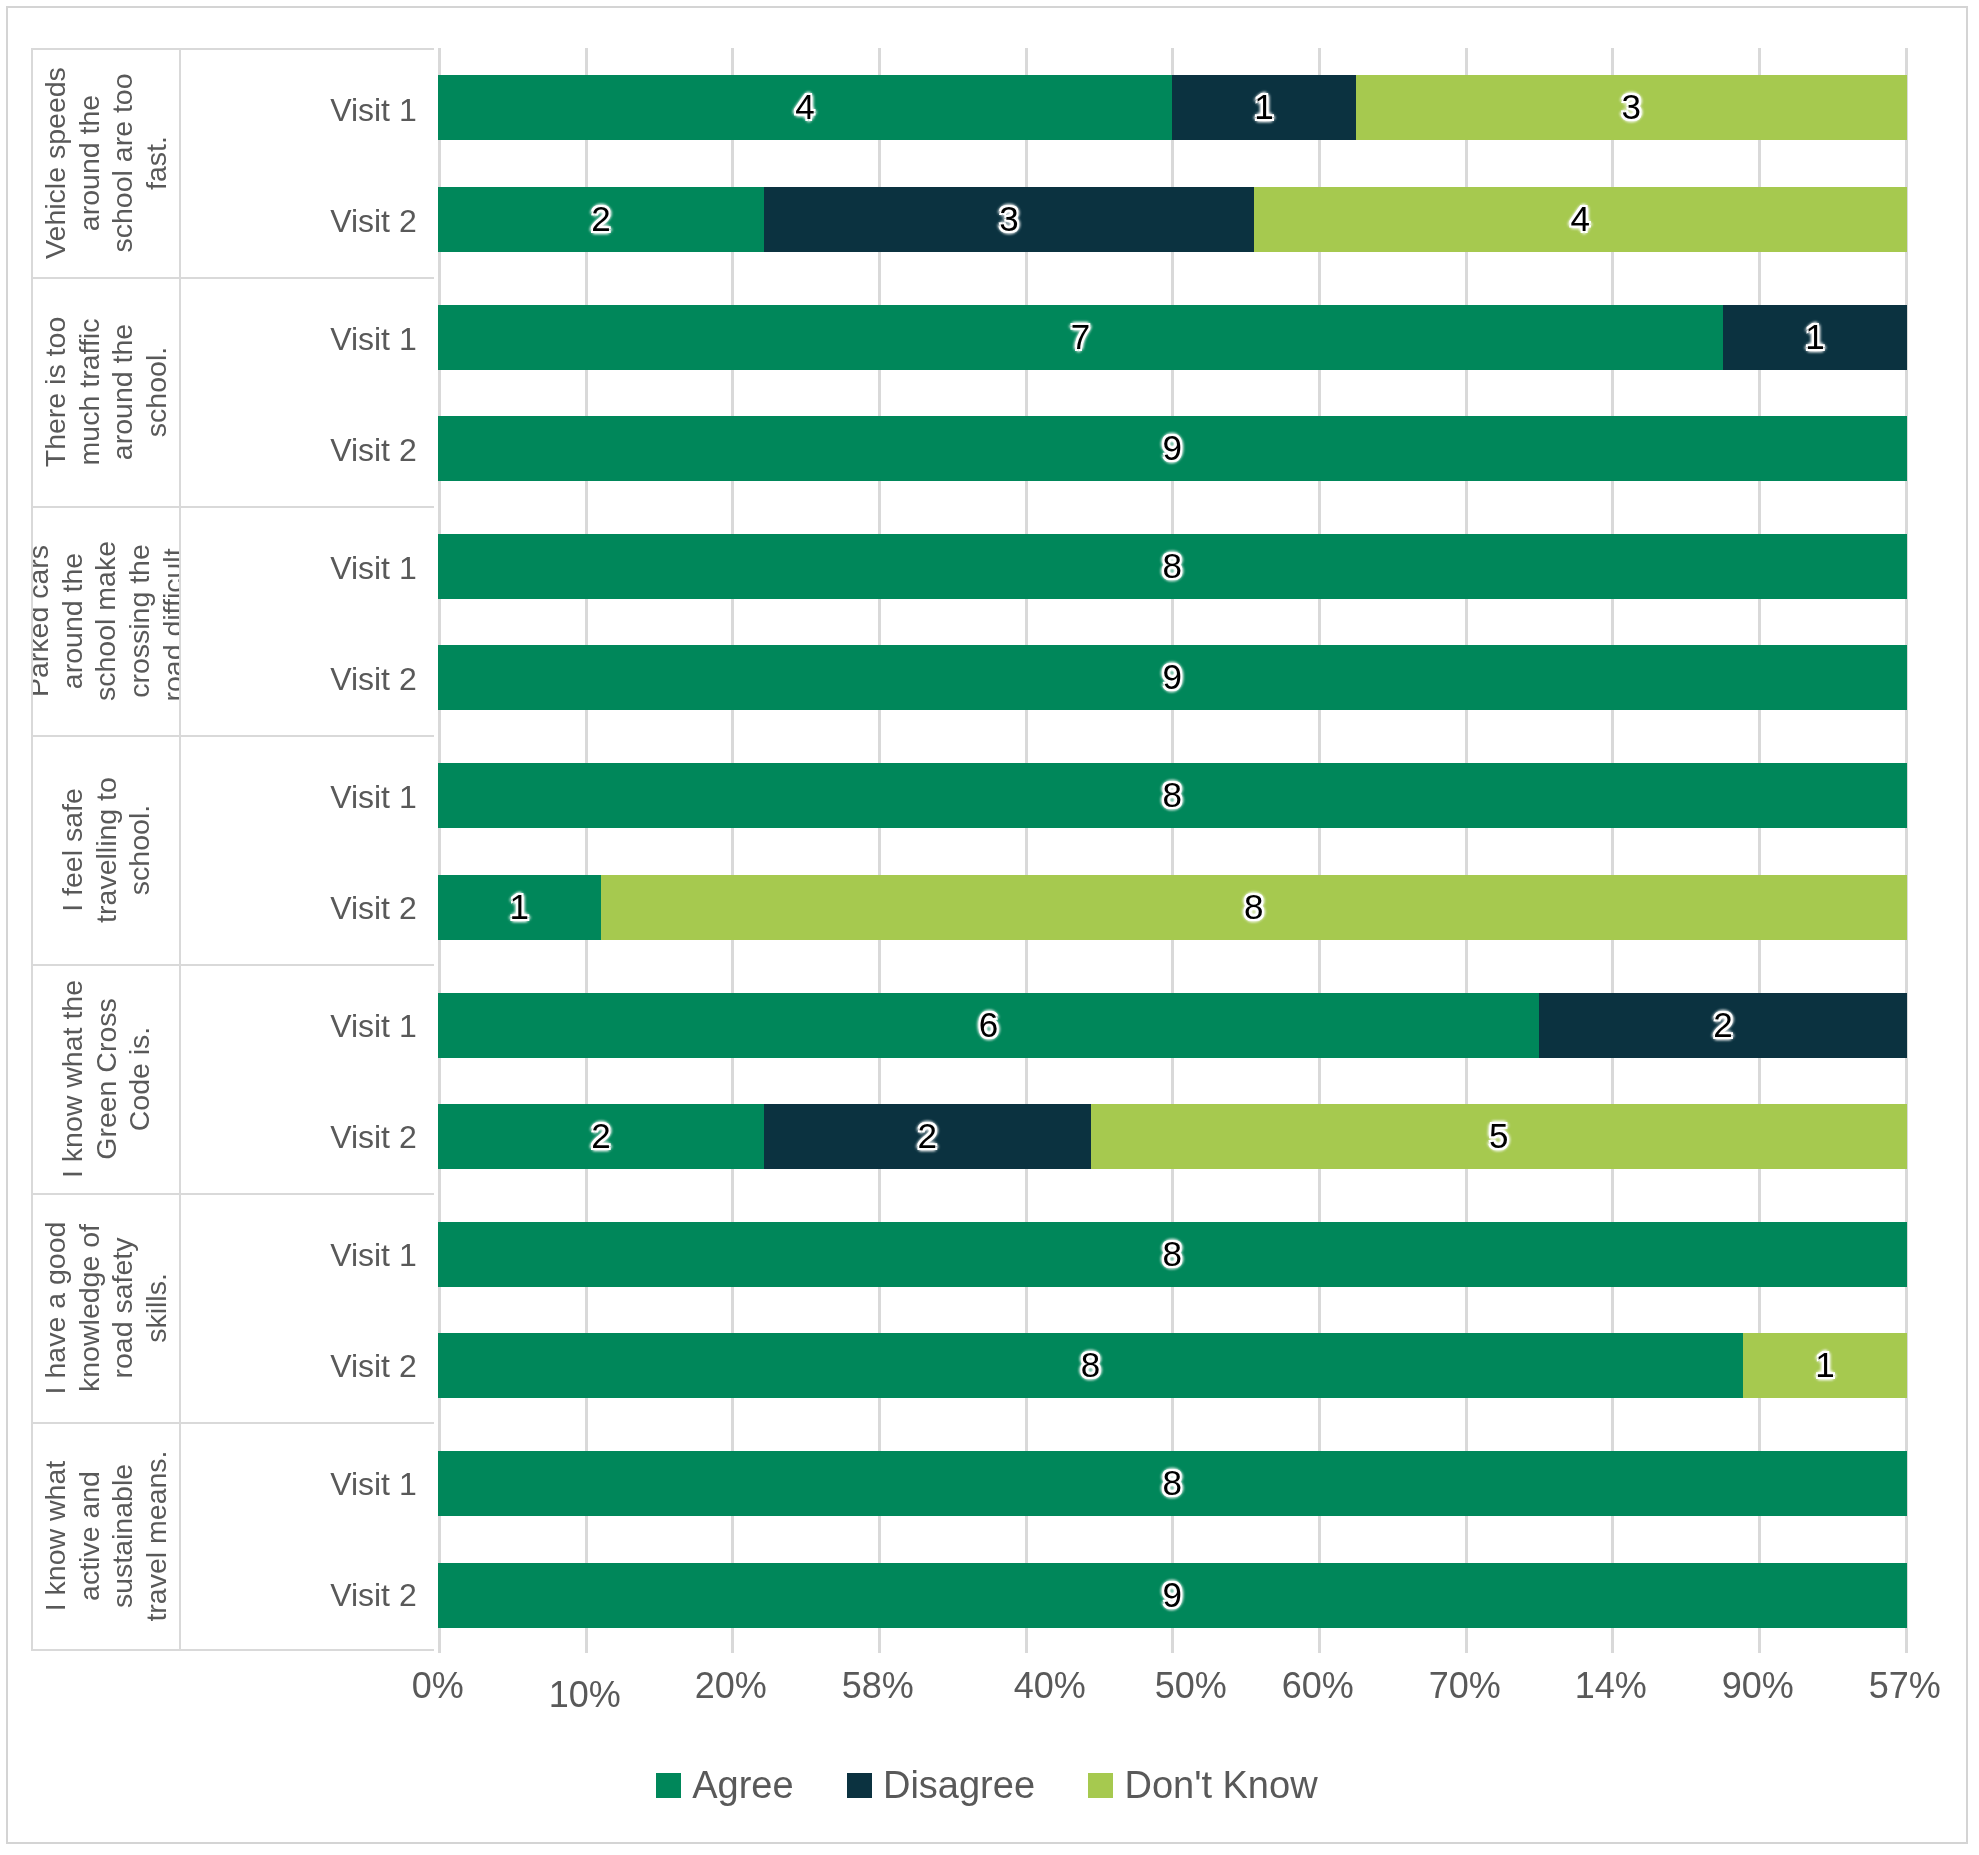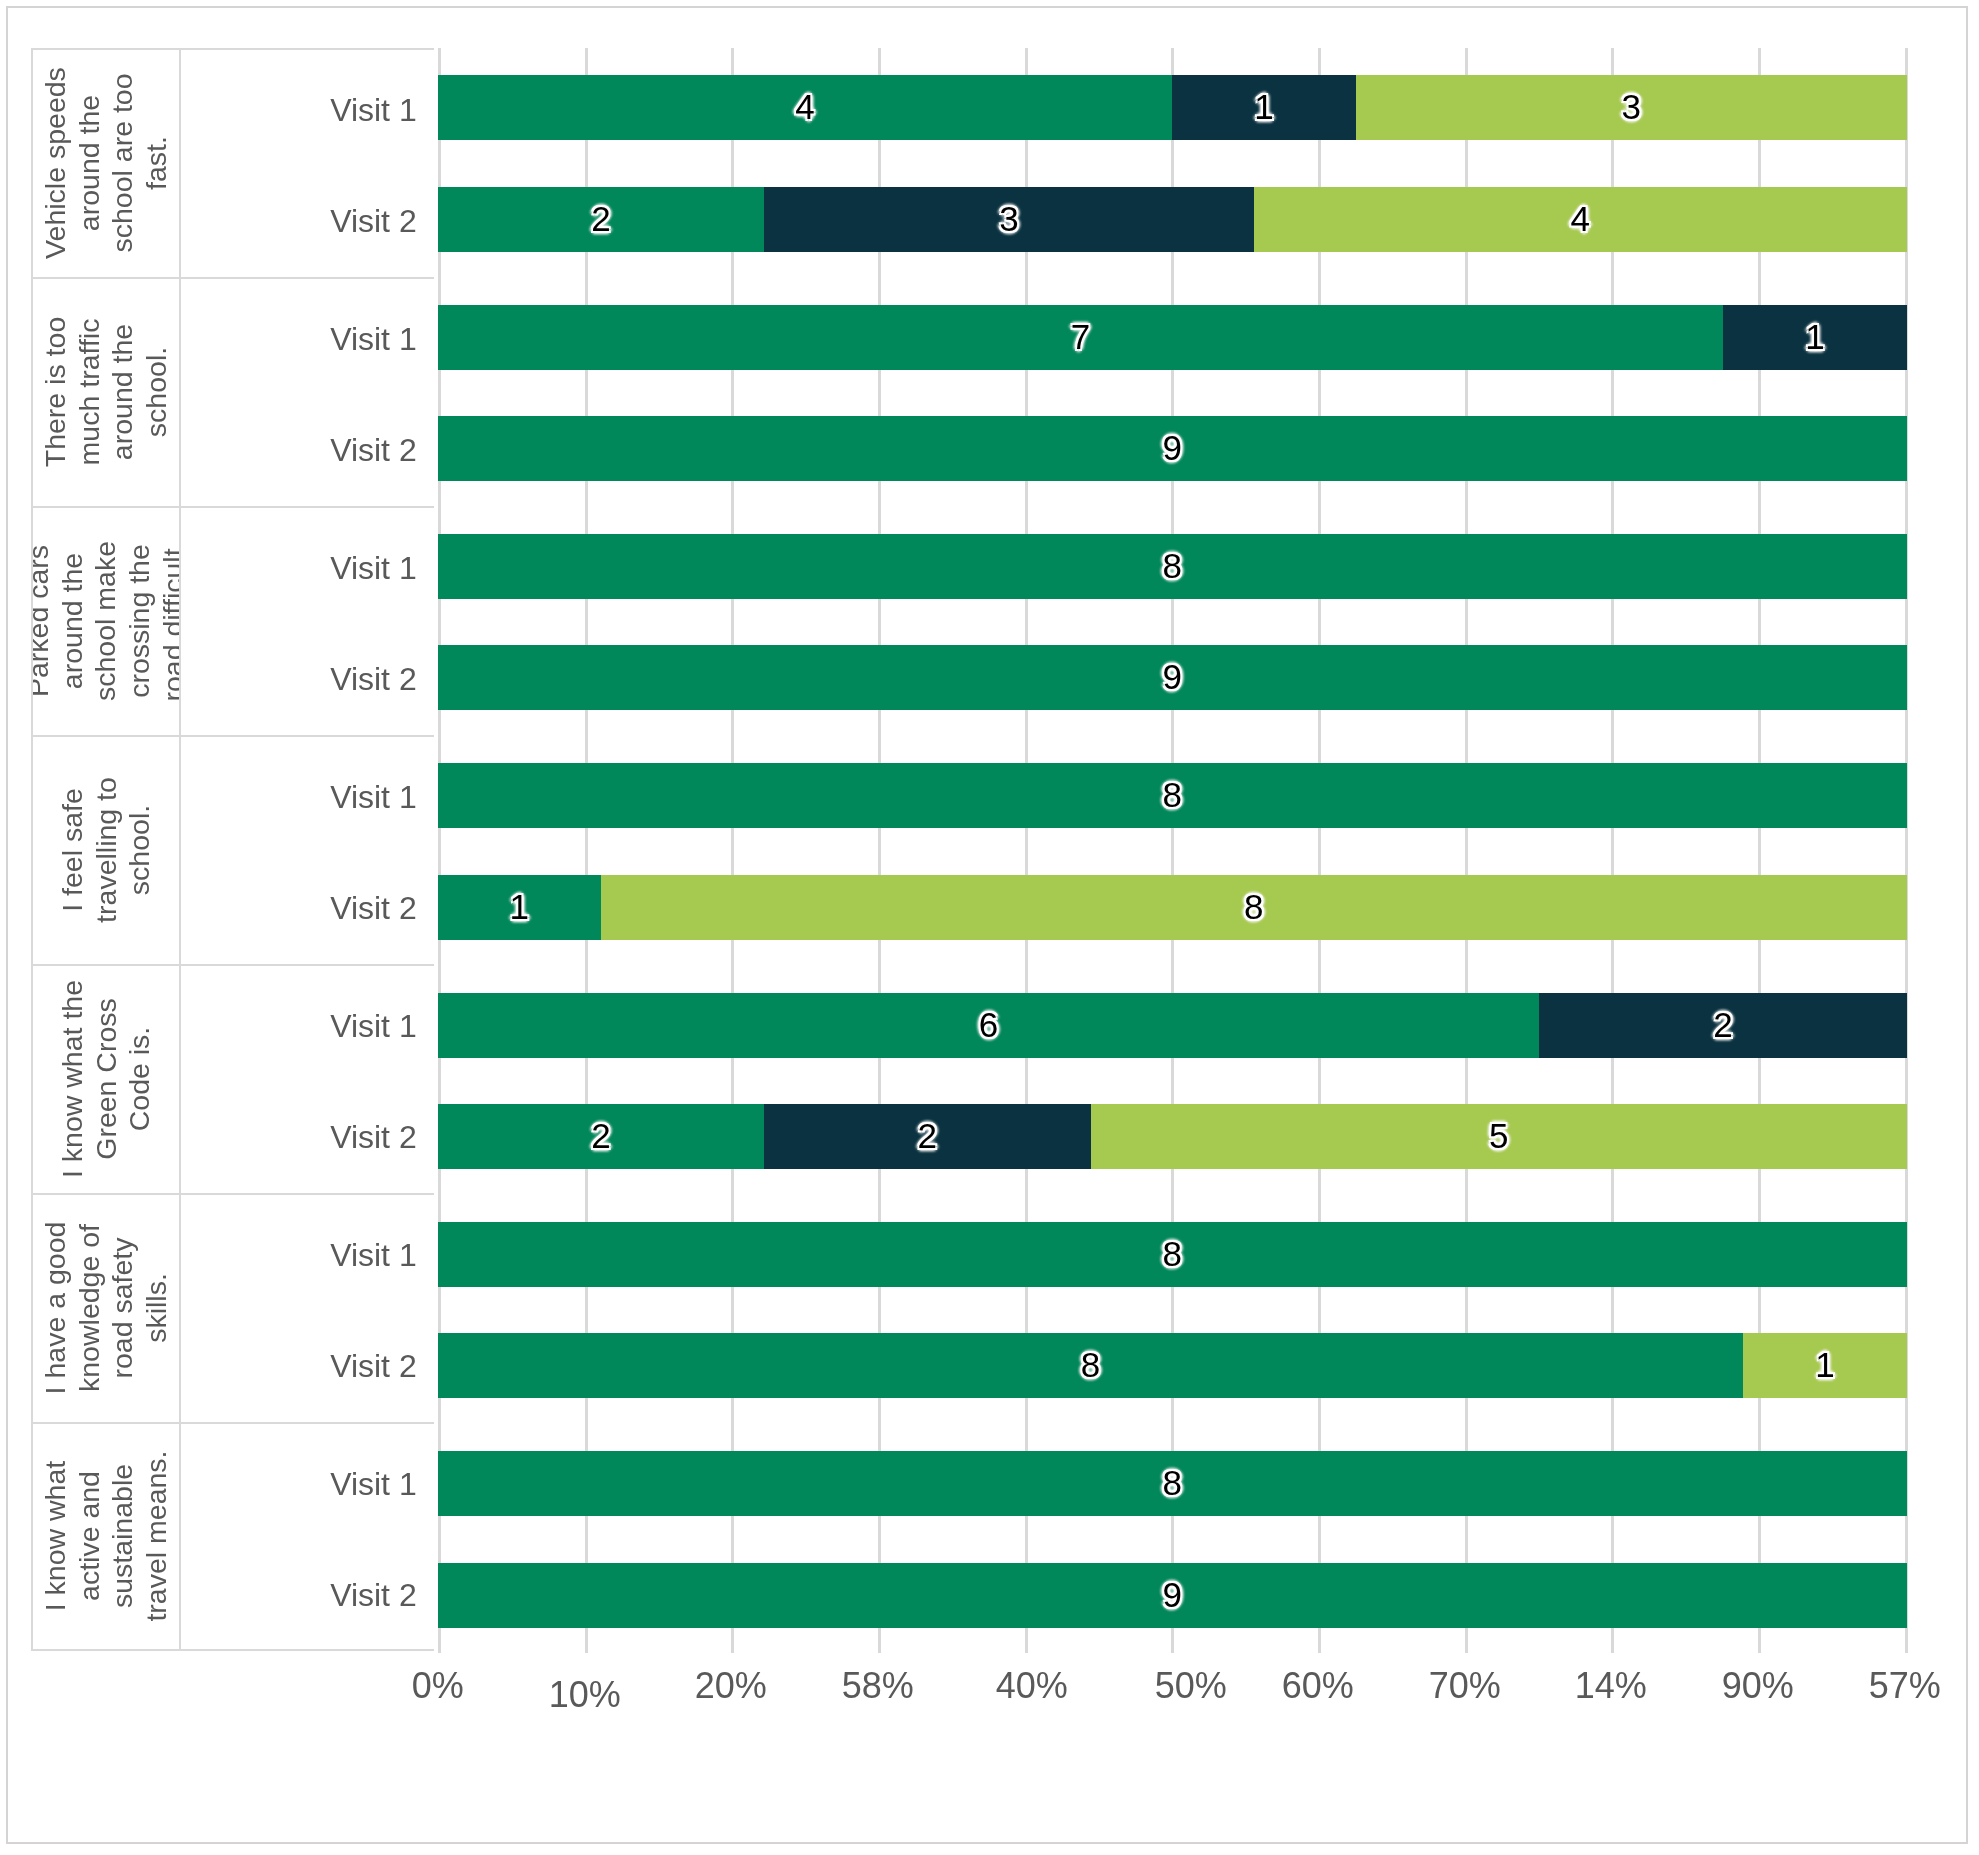--- a/index.html
+++ b/index.html
@@ -227,25 +227,39 @@
             <span class="segLab">9</span>
           </div>
         </div>
       </div>
 
     <div id="axis">
         <div class="tick" style="left: 0px;">0%</div>
         <div class="tick" style="left: 147px; margin-top: 9px;">10%</div>
         <div class="tick" style="left: 293px;">20%</div>
         <div class="tick" style="left: 440px;">58%</div>
-        <div class="tick" style="left: 594px; text-align: center;">40%</div>
+        <div class="tick" style="left: 612px; text-align: center;">40%</div>
         <div class="tick" style="left: 753px;">50%</div>
         <div class="tick" style="left: 880px;">60%</div>
         <div class="tick" style="left: 1027px;">70%</div>
         <div class="tick" style="left: 1173px;">14%</div>
         <div class="tick" style="left: 1320px;">90%</div>
         <div class="tick" style="left: 1467px;">57%</div>
       </div>
 
+    <div id="legend">
+        <div class="lgItem">
+          <span class="lgSwatch" style="background: rgb(0, 135, 90);"></span>
+          <span class="lgText">Agree</span>
+        </div>
+        <div class="lgItem">
+          <span class="lgSwatch" style="background: rgb(11, 50, 64);"></span>
+          <span class="lgText">Disagree</span>
+        </div>
+        <div class="lgItem">
+          <span class="lgSwatch" style="background: rgb(166, 201, 79);"></span>
+          <span class="lgText">Don't Know</span>
+        </div>
+      </div>
 
   </div>
 </div>
 
 
 </body></html>

